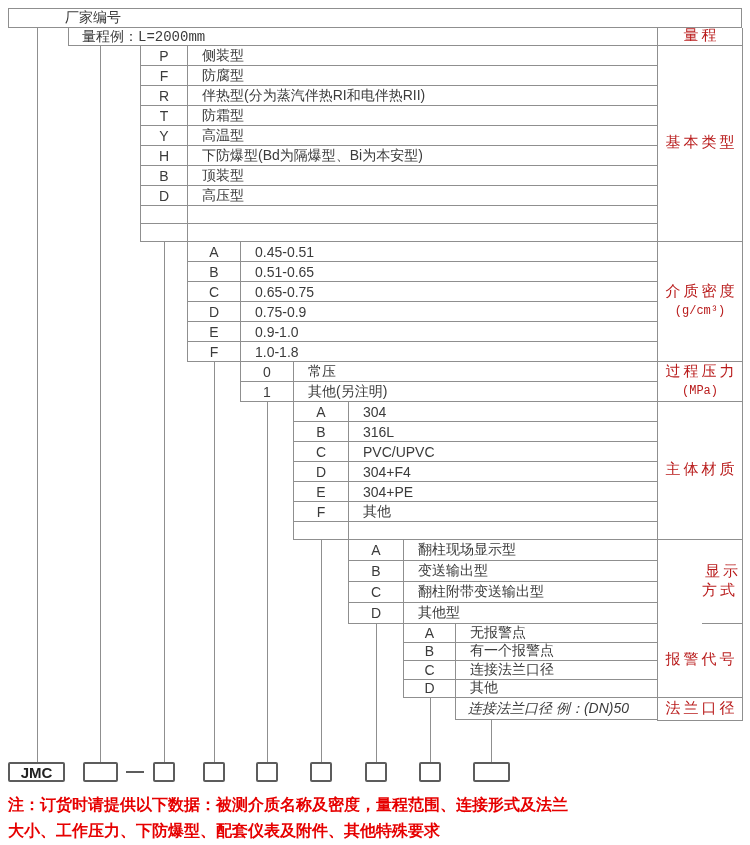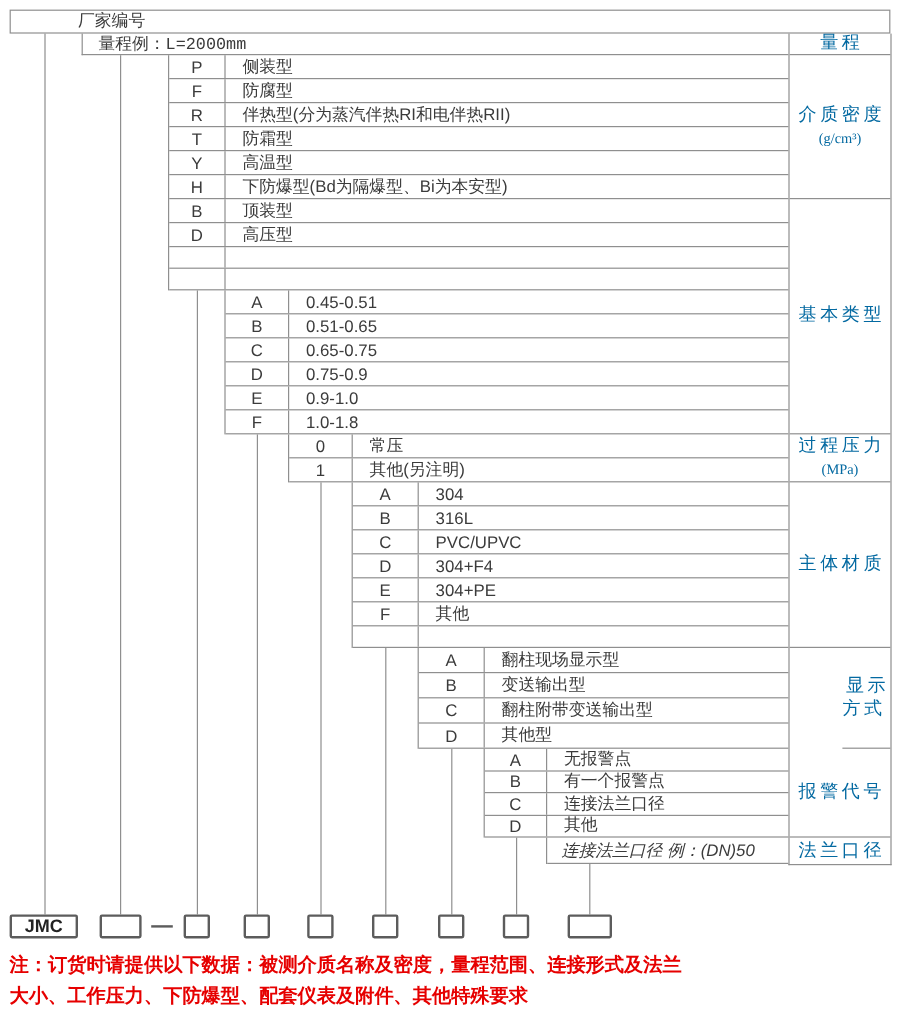--- a/index.html
+++ b/index.html
@@ -26,21 +26,21 @@
   .s-dens{left:187px;top:242px;width:470px;}   .s-dens .code{width:53px;}   .s-dens .row{height:20px;}
   .s-pres{left:240px;top:362px;width:417px;}   .s-pres .code{width:53px;}   .s-pres .row{height:20px;}
   .s-matl{left:293px;top:402px;width:364px;}   .s-matl .code{width:55px;}   .s-matl .row{height:20px;}  .s-matl .row.empty{height:18px;}
   .s-disp{left:348px;top:540px;width:309px;}   .s-disp .code{width:55px;}   .s-disp .row{height:21px;}
   .s-alrm{left:403px;top:624px;width:254px;}   .s-alrm .code{width:52px;}   .s-alrm .row{height:18.5px;}
   .s-flng{left:455px;top:698px;width:202px;}   .s-flng .row{height:22px;font-style:italic;}   .s-flng .desc{padding-left:12px;}
   
   .labelcol{position:absolute;left:657px;top:28px;width:84px;height:692px;
     box-sizing:content-box;border-left:1px solid #8f8f8f;border-right:1px solid #8f8f8f;
     border-bottom:1px solid #8f8f8f;
-    font-family:Liberation Serif, serif;color:#0369a1;}
+    font-family:Liberation Mono, monospace;color:#b91c1c;}
   .lcell{box-sizing:border-box;border-bottom:1px solid #8f8f8f;display:flex;
     flex-direction:column;align-items:center;justify-content:center;
     font-size:15px;letter-spacing:3px;text-indent:3px;line-height:19px;}
   .lcell.last{border-bottom:none;}
   .lcell .sub{font-size:12px;letter-spacing:0;text-indent:0;}
   
   .vline{position:absolute;width:1px;background:#8f8f8f;}
   
   .obox{position:absolute;top:762px;height:20px;box-sizing:border-box;
     border:2px solid #5c5c5c;border-radius:2px;background:#fff;
@@ -216,26 +216,26 @@
   <div class="sec s-flng">
     <div class="row">
         <div class="desc">连接法兰口径 例：(DN)50</div>
       </div>
   </div>
 
   <div class="labelcol">
     <div class="lcell" style="height:18px;">
         <span>量程</span>
       </div>
+    <div class="lcell" style="height:196px;">
+        <span>基本类型</span>
+      </div>
     <div class="lcell" style="height:120px;">
         <span>介质密度</span>
         <span class="sub">(g/cm³)</span>
-      </div>
-    <div class="lcell" style="height:196px;">
-        <span>基本类型</span>
       </div>
     <div class="lcell" style="height:40px;">
         <span>过程压力</span>
         <span class="sub">(MPa)</span>
       </div>
     <div class="lcell" style="height:138px;">
         <span>主体材质</span>
       </div>
     <div class="lcell" style="height:84px;margin-left:44px;">
         <span>显示方式</span>

